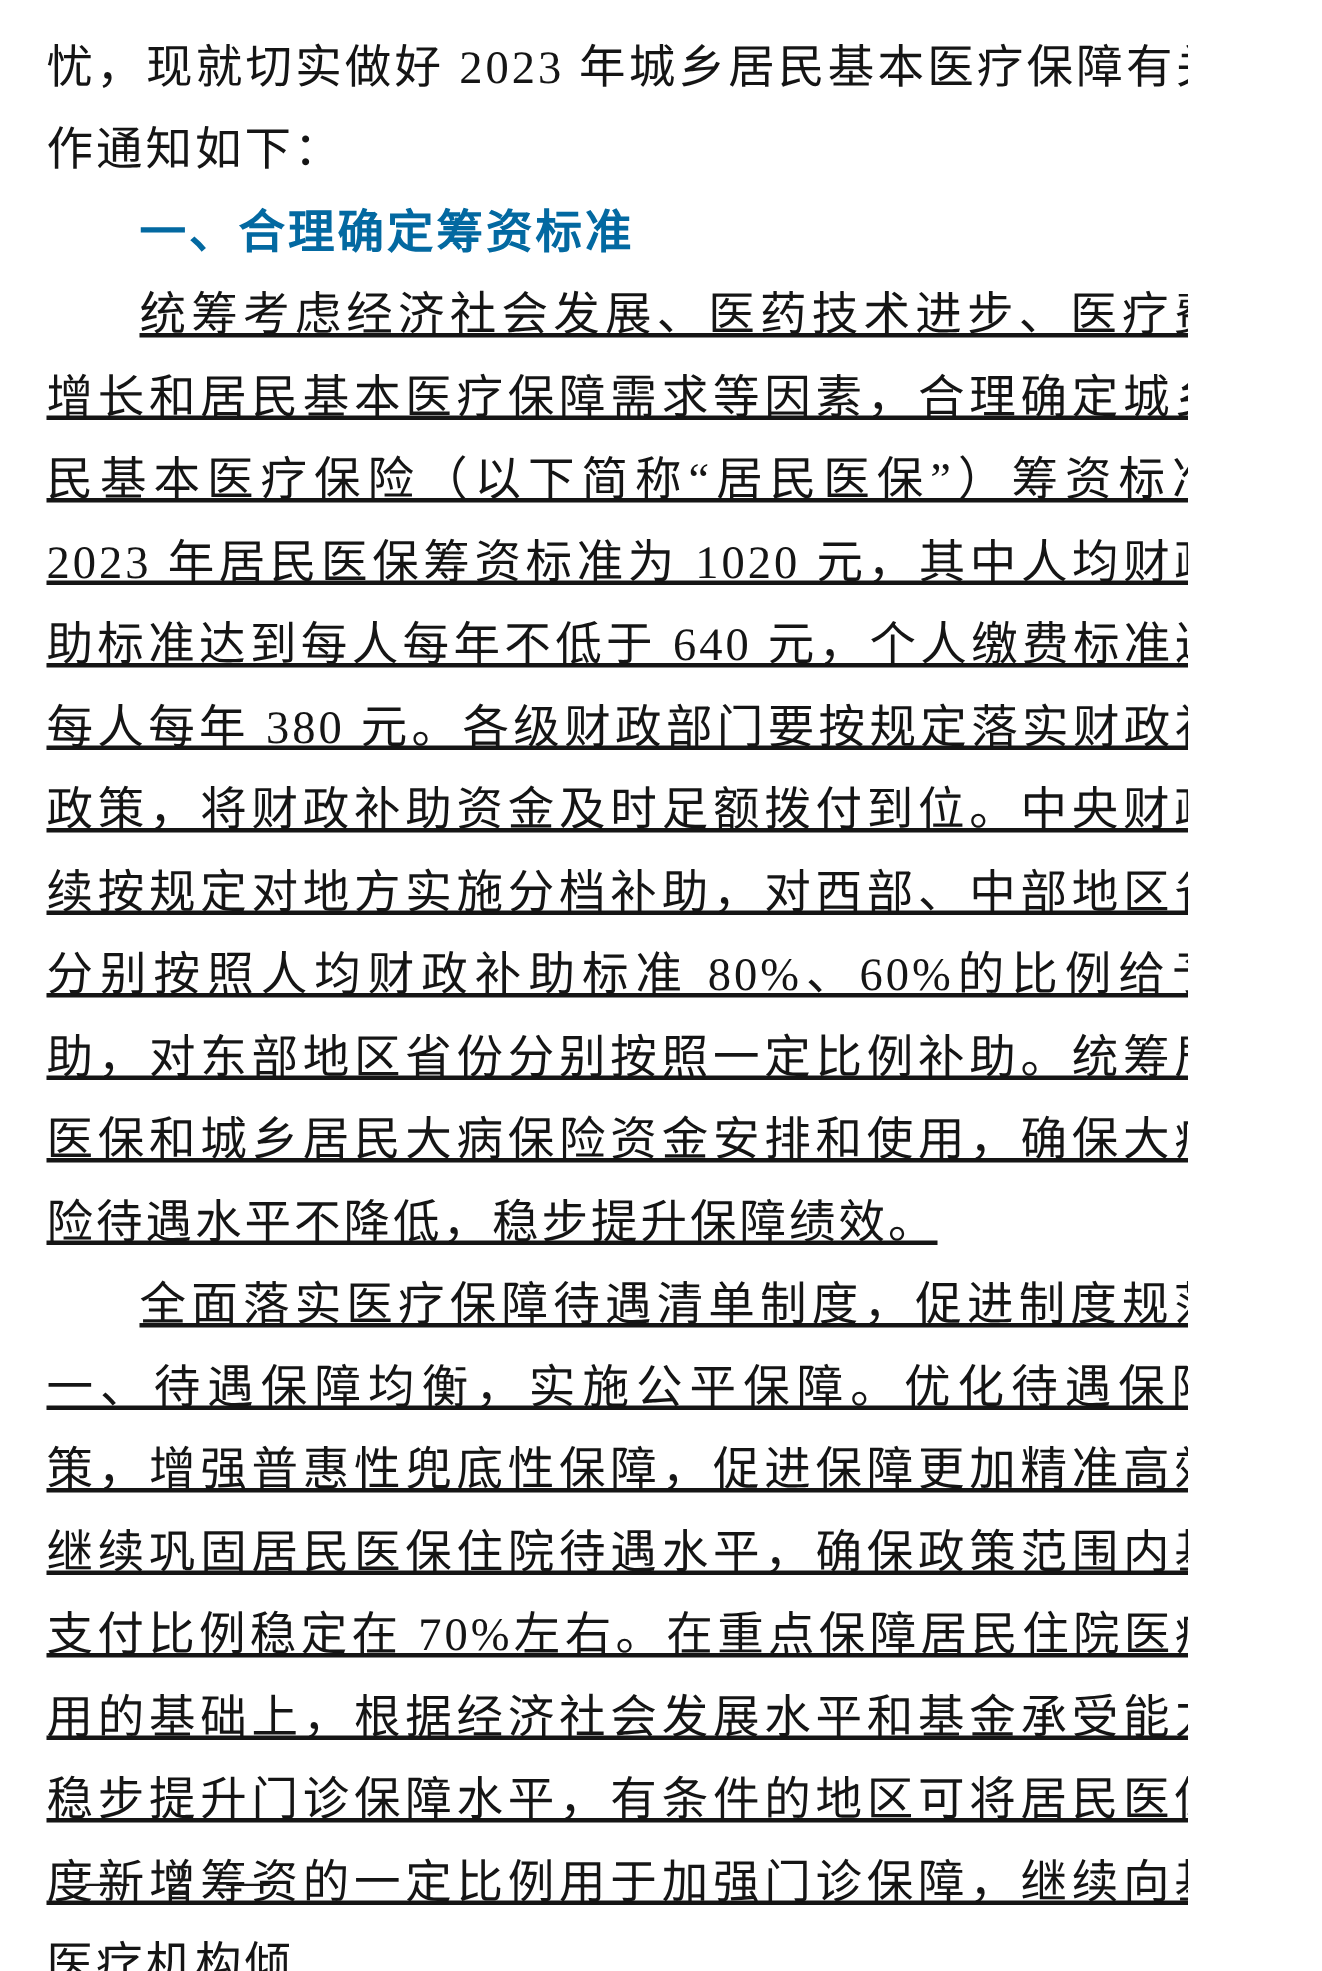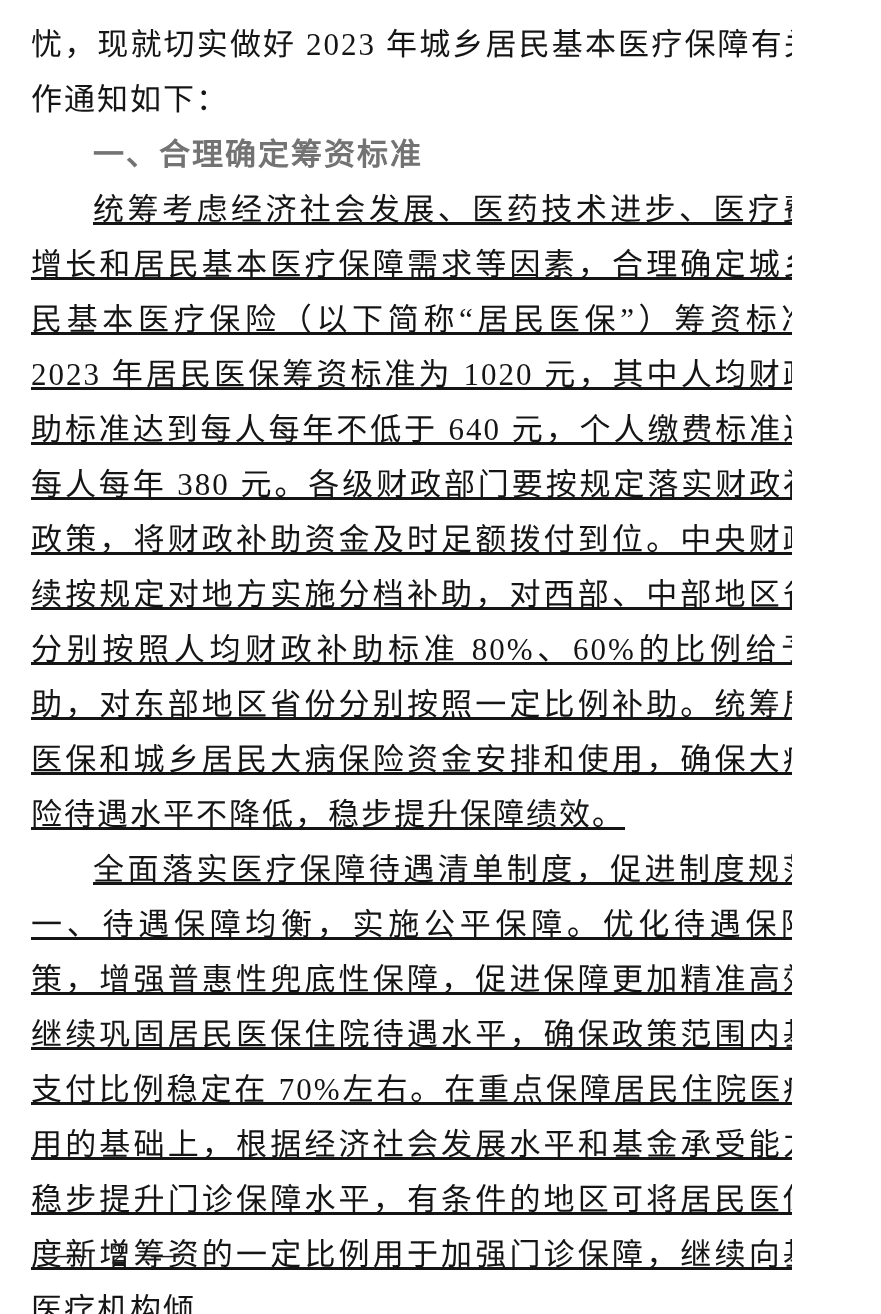--- a/index.html
+++ b/index.html
@@ -37,21 +37,21 @@
     text-decoration: underline;
   }
   .heading {
     margin: 0;
     font-family: "Liberation Sans", "DejaVu Sans", sans-serif;
     font-weight: bold;
     font-size: 31px;
     line-height: 55px;
     letter-spacing: 2px;
     text-indent: 2em;
-    color: #737373;
+    color: #0369a1;
     text-align: left;
   }
   .footer {
     position: absolute;
     left: 57px;
     top: 1236px;
     font-size: 29px;
     line-height: 36px;
     letter-spacing: 4px;
     word-spacing: 10px;

